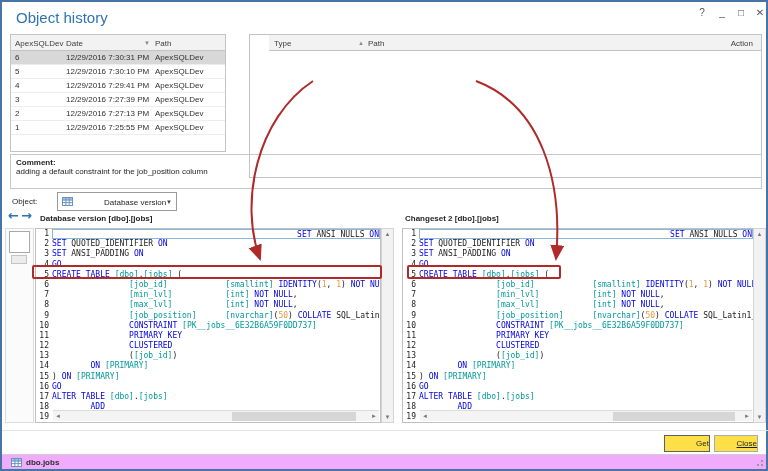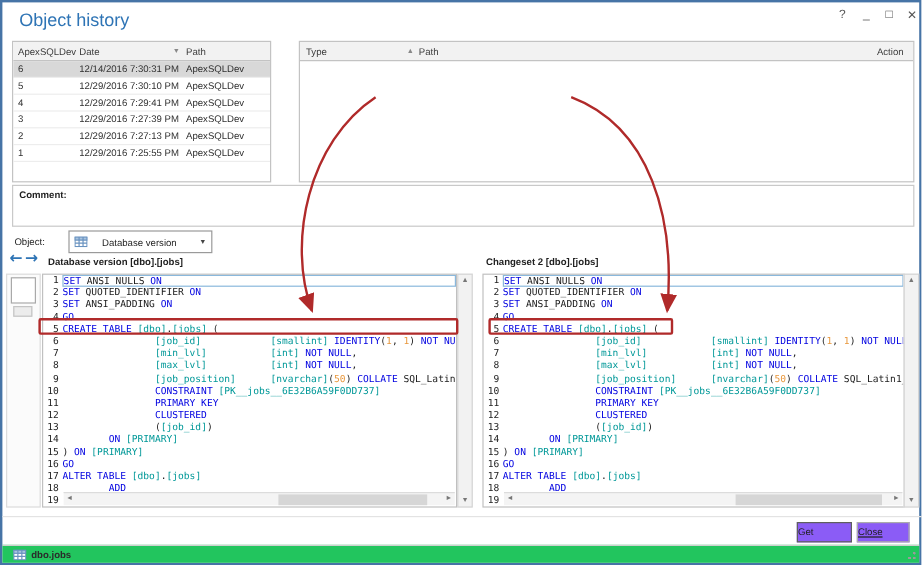--- a/index.html
+++ b/index.html
@@ -33,64 +33,64 @@
 
   .tbl-icon{display:inline-block;vertical-align:middle;}
 
   
   .comment{left:8px;top:152px;width:752px;height:35px;border:1px solid #c9c9c9;padding:3px 5px;font-size:8px;color:#1f1f1f;}
   .comment .lbl{font-weight:bold;}
 
   
   .ver-label{left:10px;top:195px;font-size:8px;color:#1f1f1f;}
   .combo{left:55px;top:190px;width:120px;height:19px;border:1px solid #9a9a9a;background:#fff;}
-  .combo .cv{position:absolute;left:5px;top:5px;font-size:8px;color:#1f1f1f;white-space:nowrap;padding-left:22px;}
+  .combo .cv{position:absolute;left:24px;top:5px;font-size:8px;color:#1f1f1f;white-space:nowrap;padding-left:22px;}
   .combo .dd{position:absolute;right:4px;top:6px;font-size:6px;color:#444;}
   .combo .tbl-icon{position:absolute;left:4px;top:4px;}
 
   
   .nav{left:6px;top:206px;font-size:13px;font-weight:bold;color:var(--accent);font-family:"DejaVu Sans",sans-serif;letter-spacing:2px;}
   .ptitle{top:212px;font-size:8px;font-weight:bold;color:#1f1f1f;}
 
   
   .thumbs{left:3px;top:226px;width:29px;height:195px;background:#fbfbfb;border:1px solid #dcdcdc;}
   .page1{position:absolute;left:3px;top:2px;width:21px;height:22px;background:#fff;border:1px solid #a9a9a9;}
   .page2{position:absolute;left:5px;top:26px;width:16px;height:9px;background:#ececec;border:1px solid #c4c4c4;}
 
   
   .code-panel{top:226px;height:195px;border:1px solid #c0c0c0;background:#fff;overflow:hidden;}
   .code-panel.left{left:33px;width:346px;}
   .code-panel.right{left:400px;width:352px;}
   .code-line{display:flex;height:10.2px;line-height:10.3px;font-family:"DejaVu Sans Mono",monospace;font-size:8px;}
   .ln{width:16px;text-align:right;padding-right:3px;color:#222;flex:none;}
   .ct{flex:1;white-space:pre;color:#1a1a1a;overflow:hidden;}
-  .code-line.current .ct{border:1px solid #8ab8dc;}
+  .code-line.current .ct{border:1px solid #8ab8dc;text-align:right;}
   .sg-k{color:var(--kw);} .sg-i{color:var(--id);} .sg-n{color:var(--num);} .sg-p{color:#1a1a1a;}
 
   
   .vscroll{top:226px;width:13px;height:195px;background:#f2f2f2;border:1px solid #d4d4d4;}
   .vscroll .up{position:absolute;top:2px;left:0;right:0;text-align:center;font-size:6px;color:#777;}
   .vscroll .dn{position:absolute;bottom:2px;left:0;right:0;text-align:center;font-size:6px;color:#777;}
   .hscroll{position:absolute;left:17px;right:1px;bottom:1px;height:11px;background:#f4f4f4;border-top:1px solid #dcdcdc;}
   .hscroll .la{position:absolute;left:2px;top:2px;font-size:6px;color:#777;}
   .hscroll .ra{position:absolute;right:2px;top:2px;font-size:6px;color:#777;}
   .hthumb{position:absolute;top:1px;height:9px;background:#d6d6d6;left:55%;width:38%;}
 
   
   .red-box{border:2px solid var(--red);border-radius:2px;z-index:6;pointer-events:none;}
   svg.arrows{position:absolute;left:0;top:0;width:768px;height:471px;z-index:7;pointer-events:none;}
 
   
   .sep1{left:0px;top:428px;width:768px;height:1px;background:#e3e3e3;}
-  .btn{top:433px;height:17px;background:#8b5cf6;font-size:8px;color:#1f1f1f;text-align:left;line-height:15px;}
+  .btn{top:433px;height:17px;background:#fde047;font-size:8px;color:#1f1f1f;text-align:right;line-height:15px;}
   .btn.get{left:662px;width:46px;border:1px solid #5f5f5f;}
   .btn.close{left:712px;width:44px;border:1px solid #ababab;text-decoration:underline;}
 
   
-  .status{left:0;top:452px;width:764px;height:15px;background:#22c55e;border-top:1px solid #cfcfcf;}
+  .status{left:0;top:452px;width:764px;height:15px;background:#f0abfc;border-top:1px solid #cfcfcf;}
   .status .sname{position:absolute;left:24px;top:3px;font-size:8px;font-weight:bold;color:#2b2b2b;}
   .status .tbl-icon{position:absolute;left:9px;top:3px;}
   .grip{position:absolute;right:3px;top:5px;width:7px;height:7px;
     background:radial-gradient(circle at 6px 1px,#9a9a9a 1px,transparent 1.2px),
                radial-gradient(circle at 6px 5px,#9a9a9a 1px,transparent 1.2px),
                radial-gradient(circle at 2px 5px,#9a9a9a 1px,transparent 1.2px);}
 </style>
 </head>
 <body>
 
@@ -105,21 +105,21 @@
   <div class="abs grid" style="left:8px;top:32px;width:216px;height:118px;">
     <div class="grid-head">
       <span style="left:4px;">ApexSQLDev</span>
       <span style="left:55px;">Date</span>
       <span class="sort-ic" style="left:133px;top:5px;">▼</span>
       <span style="left:144px;">Path</span>
     </div>
     <div>
         <div class="cs-row sel">
           <div class="cell cs-c1">6</div>
-          <div class="cell cs-c2">12/14/2016 7:30:31 PM</div>
+          <div class="cell cs-c2">12/29/2016 7:30:31 PM</div>
           <div class="cell cs-c3">ApexSQLDev</div>
         </div>
         <div class="cs-row">
           <div class="cell cs-c1">5</div>
           <div class="cell cs-c2">12/29/2016 7:30:10 PM</div>
           <div class="cell cs-c3">ApexSQLDev</div>
         </div>
         <div class="cs-row">
           <div class="cell cs-c1">4</div>
           <div class="cell cs-c2">12/29/2016 7:29:41 PM</div>
@@ -136,31 +136,32 @@
           <div class="cell cs-c3">ApexSQLDev</div>
         </div>
         <div class="cs-row">
           <div class="cell cs-c1">1</div>
           <div class="cell cs-c2">12/29/2016 7:25:55 PM</div>
           <div class="cell cs-c3">ApexSQLDev</div>
         </div>
       </div>
   </div>
 
-  <div class="abs grid" style="left:247px;top:32px;width:513px;height:118px;">
+  <div class="abs grid" style="left:247px;top:32px;width:513px;height:144px;padding-left:19px;">
     <div class="grid-head">
       <span style="left:5px;">Type</span>
       <span class="sort-ic" style="left:89px;top:5px;">▲</span>
       <span style="left:99px;">Path</span>
       <span style="right:8px;">Action</span>
     </div>
   </div>
 
   <div class="abs comment">
     <div class="lbl">Comment:</div>
+    <div>adding a default constraint for the job_position column</div>
   </div>
 
   <div class="abs ver-label">Object:</div>
   <div class="abs combo">
     <svg class="tbl-icon" width="11" height="9" viewBox="0 0 11 9">
       <rect x="0.5" y="0.5" width="10" height="8" fill="#fff" stroke="#6a93c0"></rect>
       <rect x="0.5" y="0.5" width="10" height="2.6" fill="#a8c4e0" stroke="#6a93c0"></rect>
       <line x1="3.9" y1="0.5" x2="3.9" y2="8.5" stroke="#6a93c0"></line>
         <line x1="7.2" y1="0.5" x2="7.2" y2="8.5" stroke="#6a93c0"></line>
       <line x1="0.5" y1="5.6" x2="10.5" y2="5.6" stroke="#6a93c0"></line>

